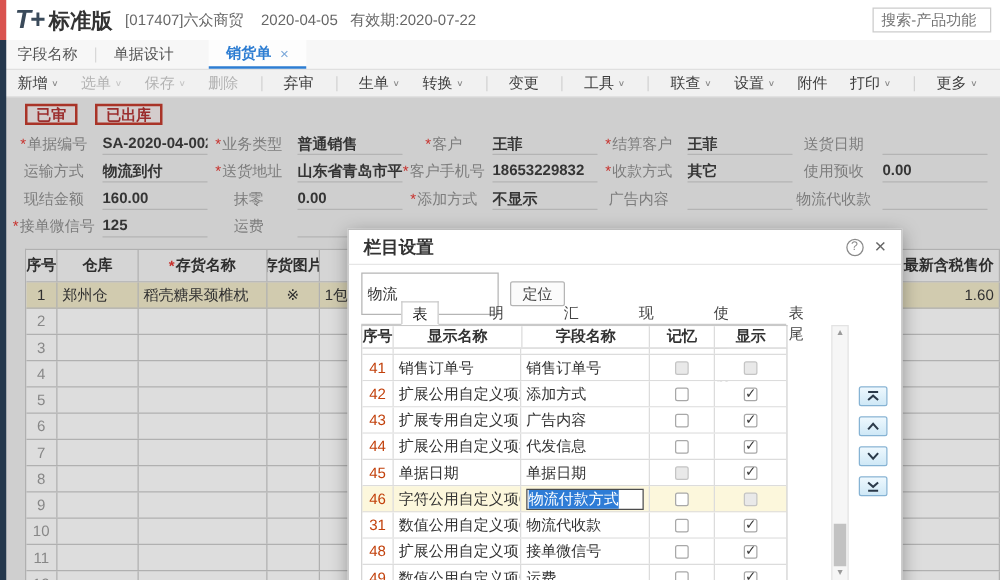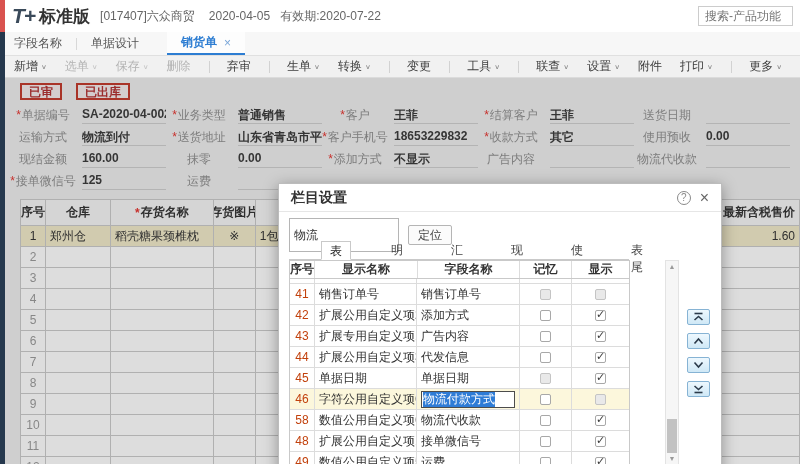--- a/index.html
+++ b/index.html
@@ -509,21 +509,21 @@
             </span>
           </span>
         <span class="dc m">
             <span class="cb cb-off"></span>
           </span>
         <span class="dc s">
             <span class="cb cb-dis"></span>
           </span>
       </div>
       <div class="drow">
-        <span class="dc n">58</span>
+        <span class="dc n">31</span>
           <span class="dc f">数值公用自定义项6</span>
           <span class="dc d">物流代收款</span>
         <span class="dc m">
             <span class="cb cb-off"></span>
           </span>
         <span class="dc s">
             <span class="cb cb-on"></span>
           </span>
       </div>
       <div class="drow">

